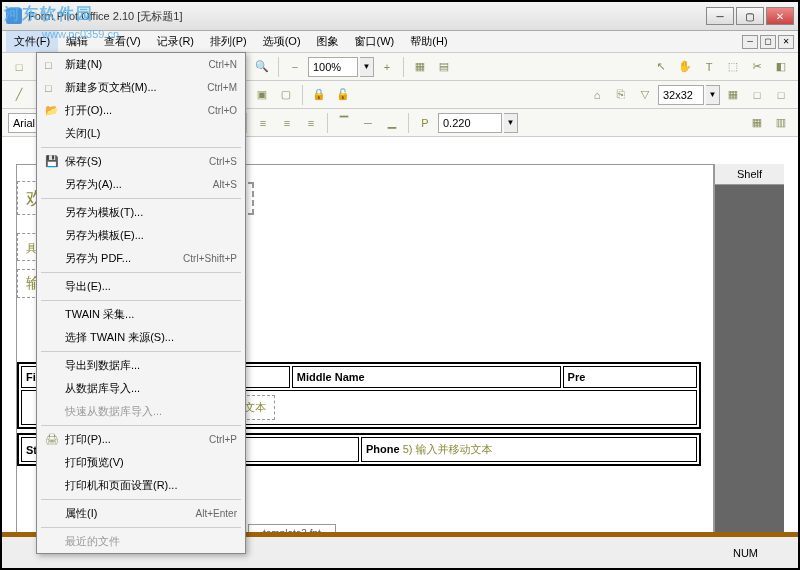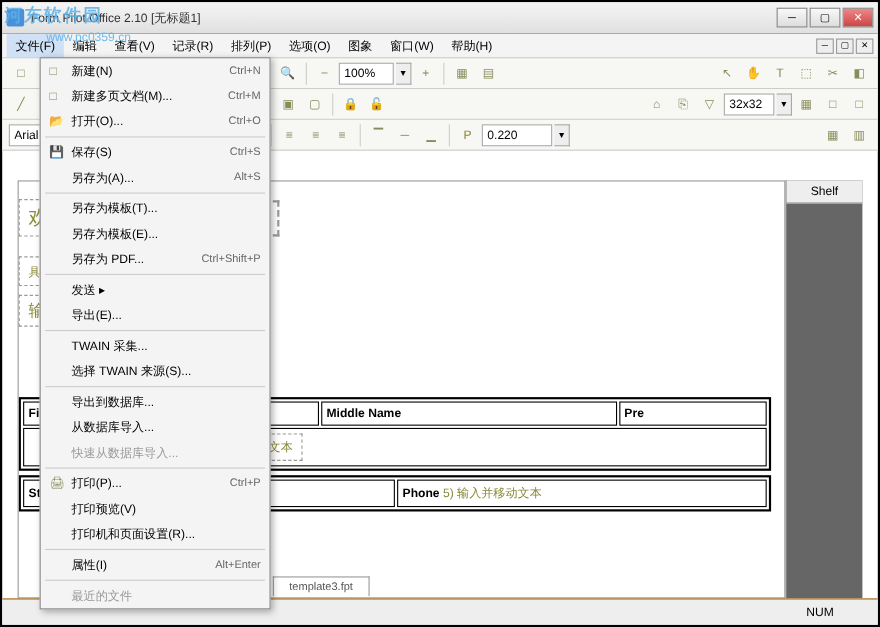--- a/index.html
+++ b/index.html
@@ -28,21 +28,21 @@
     .txt-box { border: 1px dashed #999; padding: 4px 8px; display: inline-block; margin: 4px 0; color: #8a8a3a; font-size: 15px; }
     .tbl { border: 2px solid #000; margin-top: 20px; width: 100%; }
     .tbl th { border: 1px solid #000; padding: 4px; text-align: left; font-size: 11px; font-weight: bold; color: #000; }
     .dropdown-menu { position: absolute; top: 50px; left: 34px; width: 210px; background: #f4f4f4; border: 1px solid #888; box-shadow: 2px 2px 6px rgba(0,0,0,0.3); z-index: 100; }
     .dropdown-item { display: flex; align-items: center; padding: 4px 8px; cursor: pointer; }
     .dropdown-item.disabled { color: #999; }
     .dd-icon { width: 20px; font-size: 11px; color: #888c5a; }
     .dd-label { flex: 1; }
     .dd-shortcut { color: #666; font-size: 10px; }
     .dd-sep { height: 1px; background: #ccc; margin: 2px 4px; }
-    .statusbar { position: absolute; bottom: 0; left: 0; right: 0; height: 24px; background: #eee; border-top: 1px solid #a16207; display: flex; align-items: center; justify-content: flex-end; padding: 0 40px; font-size: 10px; }
+    .statusbar { position: absolute; bottom: 0; left: 0; right: 0; height: 36px; background: #eee; border-top: 5px solid #a16207; display: flex; align-items: center; justify-content: flex-end; padding: 0 40px; font-size: 10px; }
     .tab-bar { position: absolute; left: 246px; bottom: 24px; height: 22px; display: flex; align-items: center; }
     .tab { padding: 3px 14px; border: 1px solid #999; border-bottom: none; background: #fff; font-size: 10px; color: #555; }
     .watermark { position: absolute; top: 2px; left: 2px; font-size: 16px; color: #5ab0e8; font-weight: bold; z-index: 200; opacity: 0.85; letter-spacing: 2px; }
     .watermark-sub { position: absolute; top: 26px; left: 40px; font-size: 11px; color: #5ab0e8; z-index: 200; opacity: 0.85; }
     .arrow-svg { position: absolute; }
     svg { display: block; }
   </style>
 </head>
 <body>
 
@@ -172,20 +172,25 @@
     <div class="dropdown-item">
       <span class="dd-icon">□</span>
       <span class="dd-label">新建多页文档(M)...</span>
       <span class="dd-shortcut">Ctrl+M</span>
     </div>
     <div class="dropdown-item">
       <span class="dd-icon">📂</span>
       <span class="dd-label">打开(O)...</span>
       <span class="dd-shortcut">Ctrl+O</span>
     </div>
+    <div class="dropdown-item">
+      <span class="dd-icon"></span>
+      <span class="dd-label">关闭(L)</span>
+      <span class="dd-shortcut"></span>
+    </div>
     <div class="dd-sep"></div>
     <div class="dropdown-item">
       <span class="dd-icon">💾</span>
       <span class="dd-label">保存(S)</span>
       <span class="dd-shortcut">Ctrl+S</span>
     </div>
     <div class="dropdown-item">
       <span class="dd-icon"></span>
       <span class="dd-label">另存为(A)...</span>
       <span class="dd-shortcut">Alt+S</span>
@@ -200,25 +205,20 @@
       <span class="dd-icon"></span>
       <span class="dd-label">另存为模板(E)...</span>
       <span class="dd-shortcut"></span>
     </div>
     <div class="dropdown-item">
       <span class="dd-icon"></span>
       <span class="dd-label">另存为 PDF...</span>
       <span class="dd-shortcut">Ctrl+Shift+P</span>
     </div>
     <div class="dd-sep"></div>
-    <div class="dropdown-item">
-      <span class="dd-icon"></span>
-      <span class="dd-label">发送 ▸</span>
-      <span class="dd-shortcut"></span>
-    </div>
     <div class="dropdown-item">
       <span class="dd-icon"></span>
       <span class="dd-label">导出(E)...</span>
       <span class="dd-shortcut"></span>
     </div>
     <div class="dd-sep"></div>
     <div class="dropdown-item">
       <span class="dd-icon"></span>
       <span class="dd-label">TWAIN 采集...</span>
       <span class="dd-shortcut"></span>

